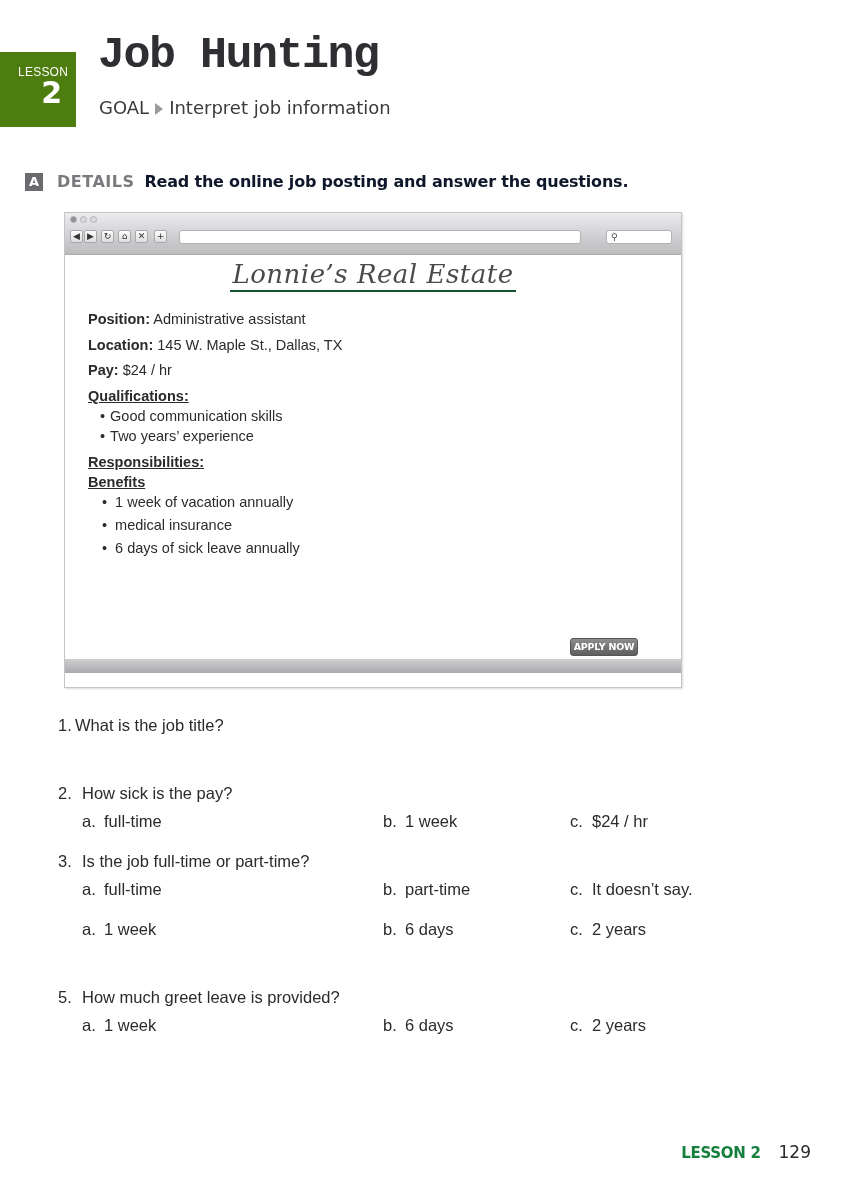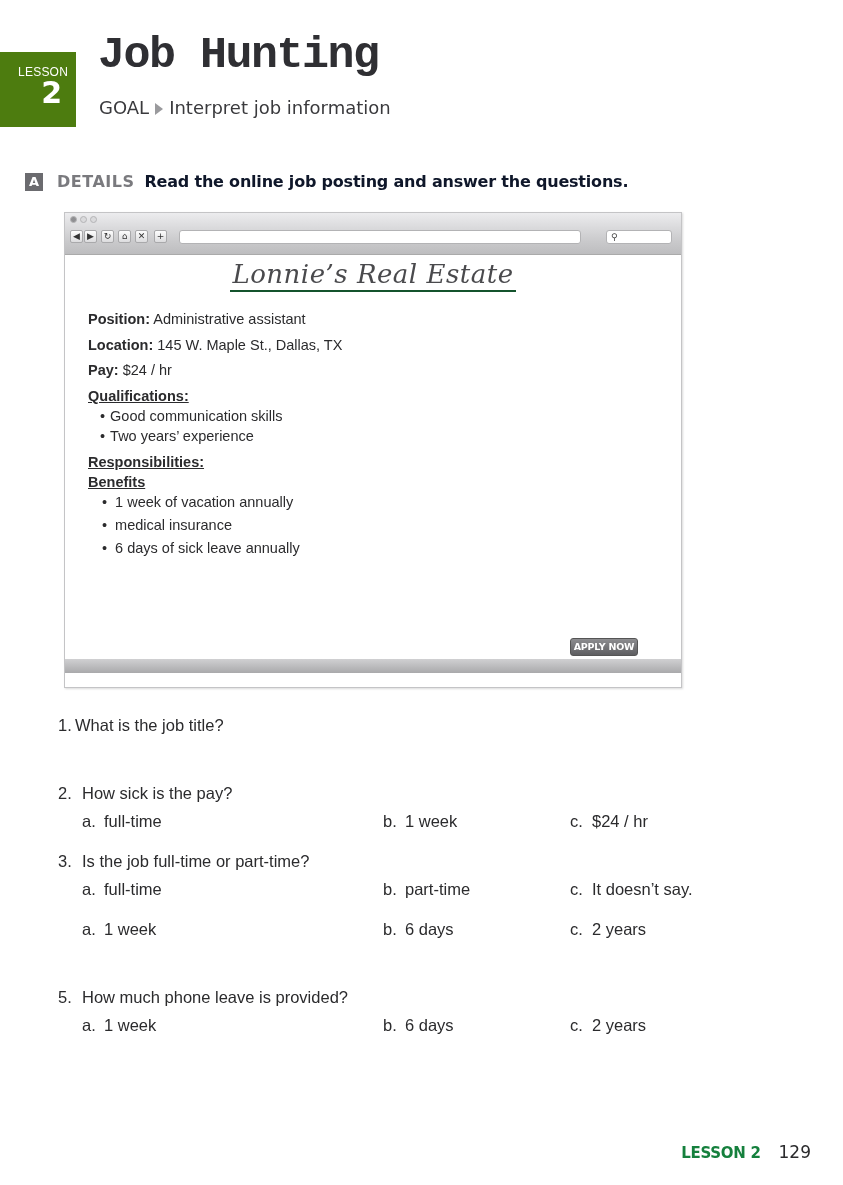--- a/index.html
+++ b/index.html
@@ -149,21 +149,21 @@
     </div>
   </div>
   <div class="q-block">
     <div class="q-opts">
       <div class="opt opt-a"><span class="ol">a.</span><span>1 week</span></div>
       <div class="opt opt-b"><span class="ol">b.</span><span>6 days</span></div>
       <div class="opt opt-c"><span class="ol">c.</span><span>2 years</span></div>
     </div>
   </div>
   <div class="q-block">
-    <div class="q-text"><span class="q-num">5.</span><span>How much phone leave is provided?</span></div>
+    <div class="q-text"><span class="q-num">5.</span><span>How much greet leave is provided?</span></div>
     <div class="q-opts">
       <div class="opt opt-a"><span class="ol">a.</span><span>1 week</span></div>
       <div class="opt opt-b"><span class="ol">b.</span><span>6 days</span></div>
       <div class="opt opt-c"><span class="ol">c.</span><span>2 years</span></div>
     </div>
   </div>
 </div>
 
 <div class="page-footer">
   <span class="pf-lesson">LESSON 2</span>

